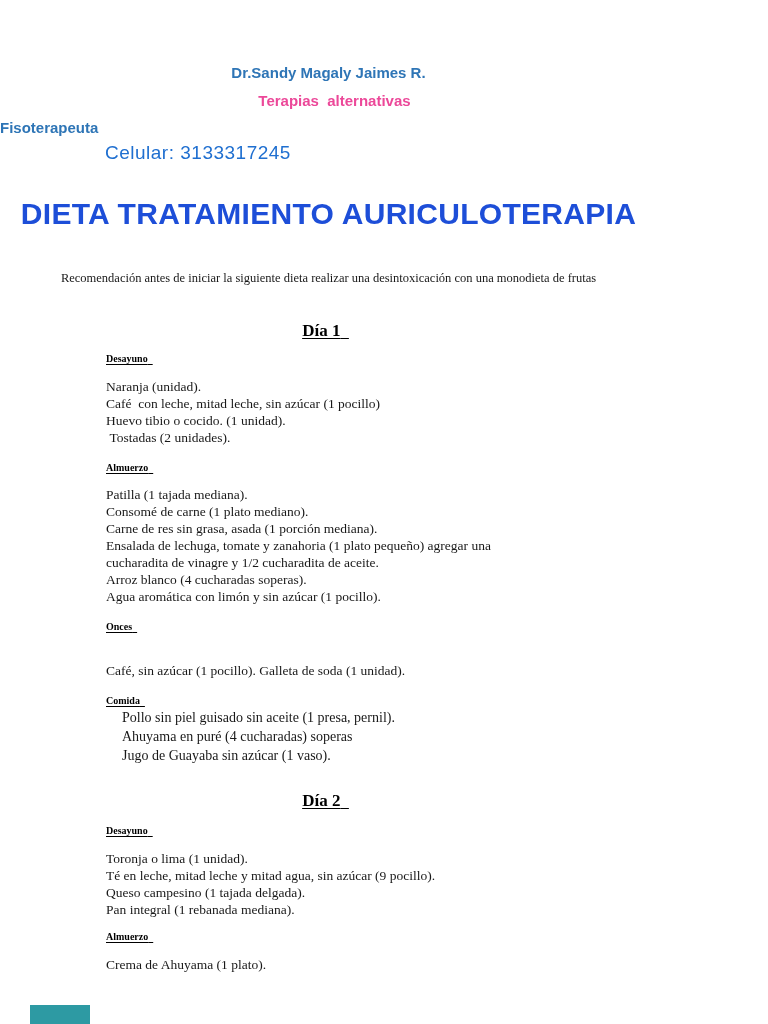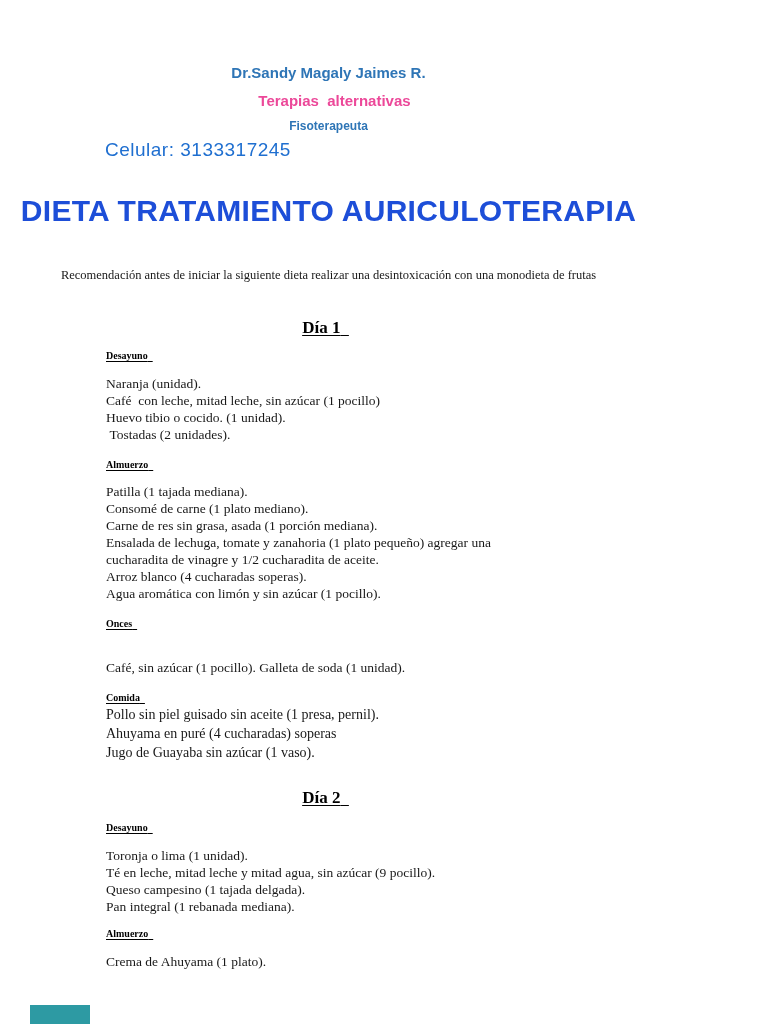--- a/index.html
+++ b/index.html
@@ -4,21 +4,21 @@
 <style>
   html,body{margin:0;padding:0;background:#ffffff;}
   .page{
     width:657px;height:1024px;position:relative;overflow:hidden;
     background:#ffffff;color:#1c1c1c;
     font-family:"Liberation Serif", serif;
   }
   .sans{font-family:"Liberation Sans", sans-serif;}
   .hdr-doctor{padding-top:64px;text-align:center;font-weight:bold;font-size:15px;color:#2e75b6;}
   .hdr-terapias{margin-top:11px;text-align:center;font-weight:bold;font-size:15px;color:#ec4899;white-space:pre-wrap;padding-left:12px;}
-  .hdr-role{margin-top:10px;text-align:center;font-weight:bold;font-size:12px;color:#2e75b6;}
+  .hdr-role{margin-top:10px;text-align:left;font-weight:bold;font-size:15px;color:#2e75b6;}
   .hdr-phone{margin-top:6px;padding-left:105px;font-size:19px;color:#1f6fd0;letter-spacing:0.5px;}
   .doc-title{
     margin-top:33px;text-align:center;font-weight:bold;font-size:30px;
     color:#1d4ed8;letter-spacing:0.3px;
   }
   .reco{margin-top:40px;text-align:center;font-size:12.5px;color:#181818;}
   .content{padding:0 112px 0 106px;}
   .day-title{margin-top:35px;text-align:center;font-size:17px;font-weight:bold;color:#000;}
   .sec-heading{font-size:10px;font-weight:bold;color:#000;}
   .u{text-decoration:underline;text-underline-offset:2px;}
@@ -59,21 +59,21 @@
         <p>Carne de res sin grasa, asada (1 porción mediana).</p>
         <p>Ensalada de lechuga, tomate y zanahoria (1 plato pequeño) agregar una cucharadita de vinagre y 1/2 cucharadita de aceite.</p>
         <p>Arroz blanco (4 cucharadas soperas).</p>
         <p>Agua aromática con limón y sin azúcar (1 pocillo).</p>
       </div>
       <div class="sec-heading" style="margin-top: 16px;"><span class="u">Onces</span></div>
       <div class="items" style="margin-top: 30px;">
         <p>Café, sin azúcar (1 pocillo). Galleta de soda (1 unidad).</p>
       </div>
       <div class="sec-heading" style="margin-top: 16px;"><span class="u">Comida</span></div>
-      <div class="items items-lg" style="margin-top: 2px;">
+      <div class="items items-lg" style="margin-top: 2px; margin-left: 16px;">
         <p>Pollo sin piel guisado sin aceite (1 presa, pernil).</p>
         <p>Ahuyama en puré (4 cucharadas) soperas</p>
         <p>Jugo de Guayaba sin azúcar (1 vaso).</p>
       </div>
       <div class="day-title" style="margin-top: 26px;"><span class="u">Día 2</span></div>
       <div class="sec-heading" style="margin-top: 14px;"><span class="u">Desayuno</span></div>
       <div class="items" style="margin-top: 14px;">
         <p>Toronja o lima (1 unidad).</p>
         <p>Té en leche, mitad leche y mitad agua, sin azúcar (9 pocillo).</p>
         <p>Queso campesino (1 tajada delgada).</p>

